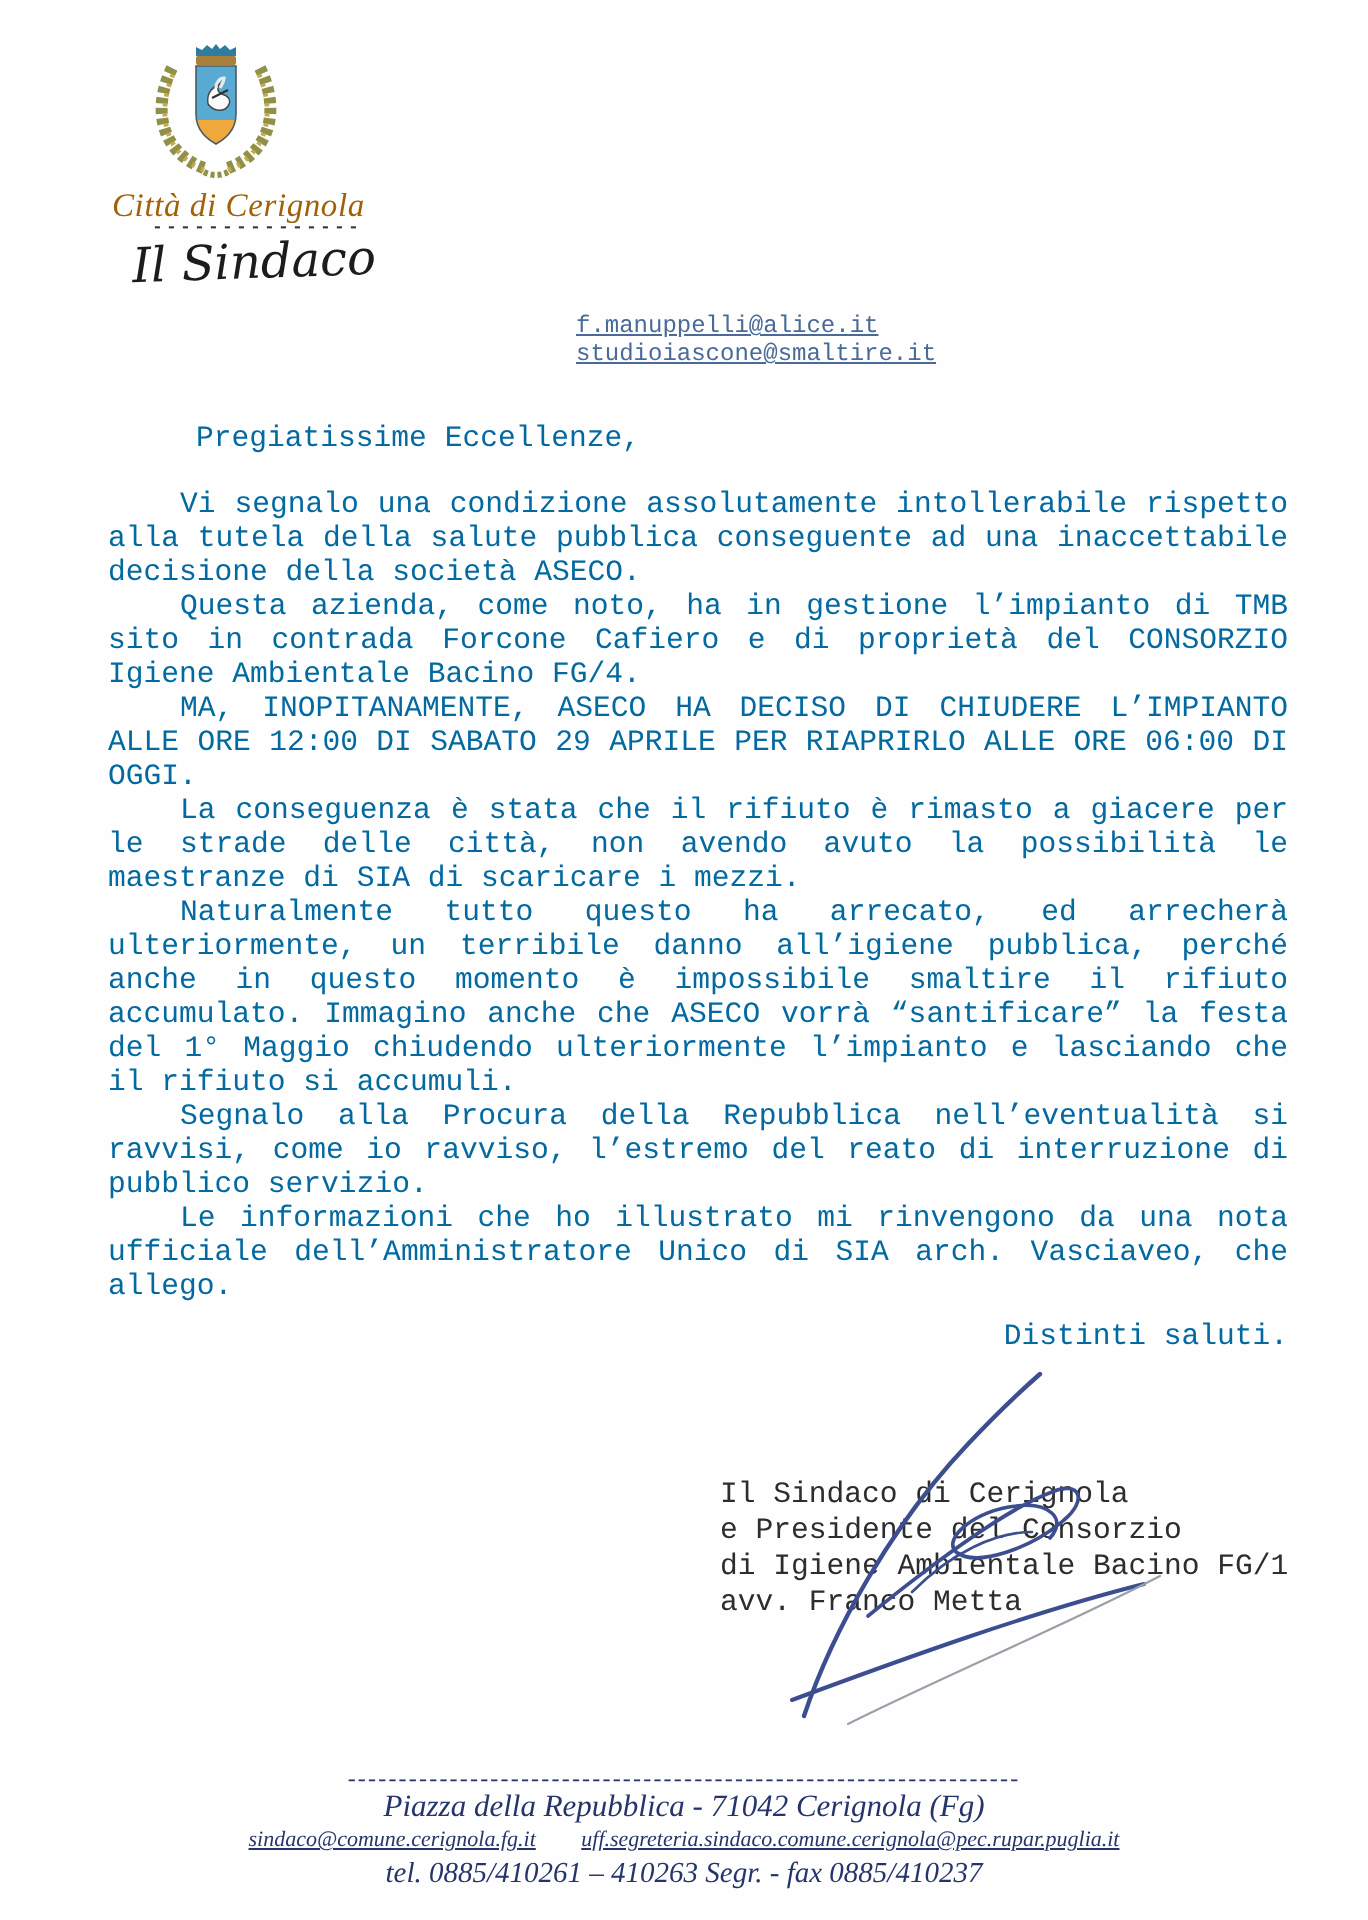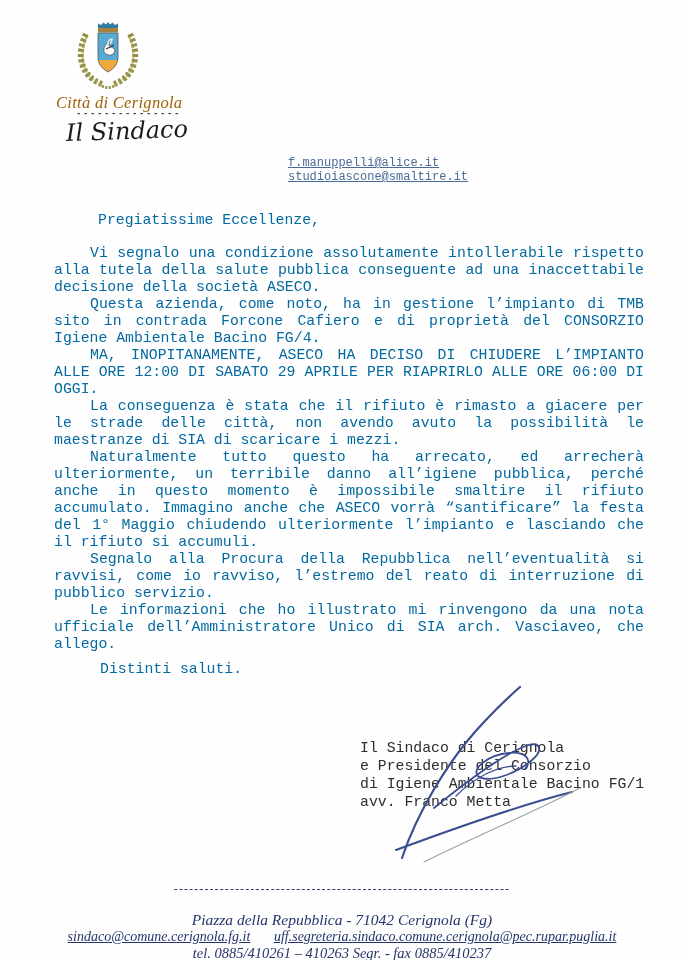--- a/index.html
+++ b/index.html
@@ -15,32 +15,32 @@
   .office{position:absolute;left:66px;top:117px;font-family:"DejaVu Serif","Liberation Serif",serif;
        font-style:italic;font-size:24px;color:#1c1c1c;transform:rotate(-2deg);}
   .top-emails{position:absolute;left:288px;top:156px;font-size:12px;line-height:14px;}
   .temail{color:#4a6a97;text-decoration:underline;}
 
   
   .body{position:absolute;left:54px;top:212px;width:590px;font-size:14.8px;line-height:17px;
         color:#0369a1;}
   .greet{margin:0 0 16px 0;text-indent:44px;}
   .para{margin:0;text-indent:36px;text-align:justify;}
-  .closing{margin:8px 0 0 0;text-indent:46px;}
+  .closing{margin:8px 0 0 0;text-indent:46px;text-align:right;}
 
   
   .sigblock{position:absolute;left:360px;top:739px;font-size:14.8px;line-height:18px;color:#2d2d2d;}
   .signature-svg{position:absolute;left:338px;top:678px;width:310px;height:195px;}
 
   
   .footer{position:absolute;left:0;top:884px;width:684px;text-align:center;
           font-family:"Liberation Serif","DejaVu Serif",serif;font-style:italic;color:#25356b;}
   .f-dashes{font-size:12px;line-height:11px;letter-spacing:1.1px;font-style:normal;}
-  .f-addr{font-size:15.5px;line-height:17px;margin-top:16px;}
-  .f-emails{font-size:14px;line-height:17px;}
+  .f-addr{font-size:15.5px;line-height:17px;}
+  .f-emails{font-size:11px;line-height:17px;}
   .f-email{text-decoration:underline;margin:0 10px;}
   .f-tel{font-size:14.5px;line-height:17px;}
 </style>
 </head>
 <body>
 
 <div class="page">
 
   <svg class="crest" viewBox="0 0 72 70">
     <path d="M30 64 C 10 57, 3 36, 14 14" fill="none" stroke-width="6" stroke-dasharray="3 2.2" stroke="#8f9148"></path>

